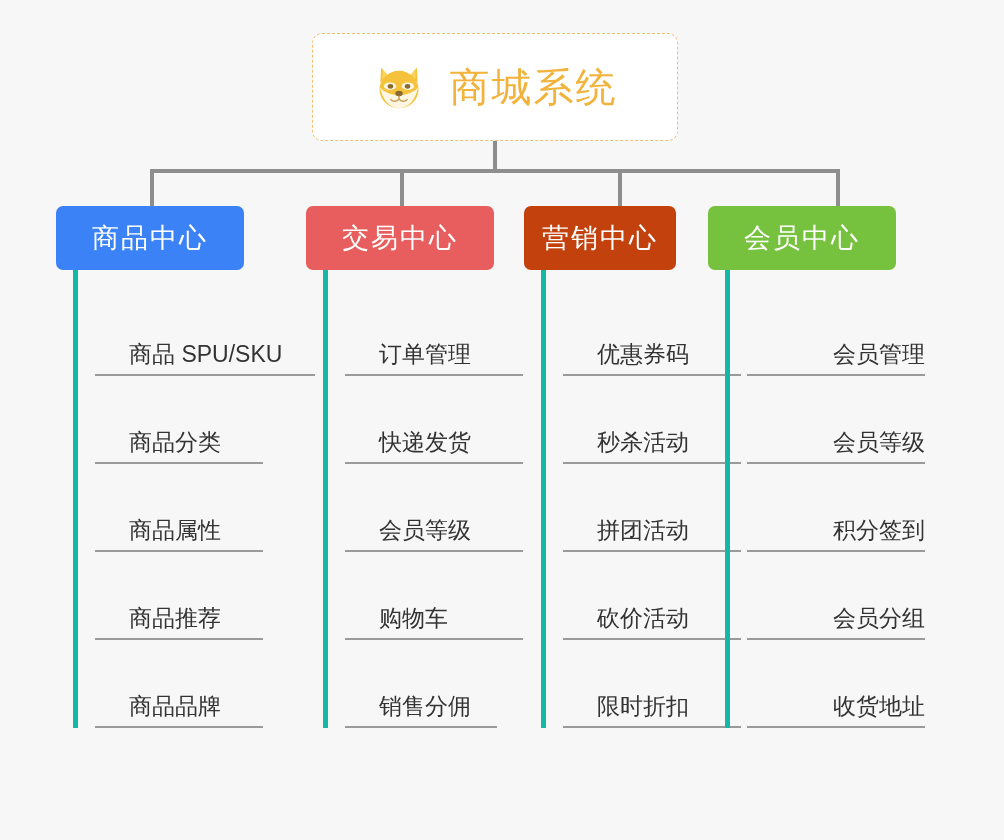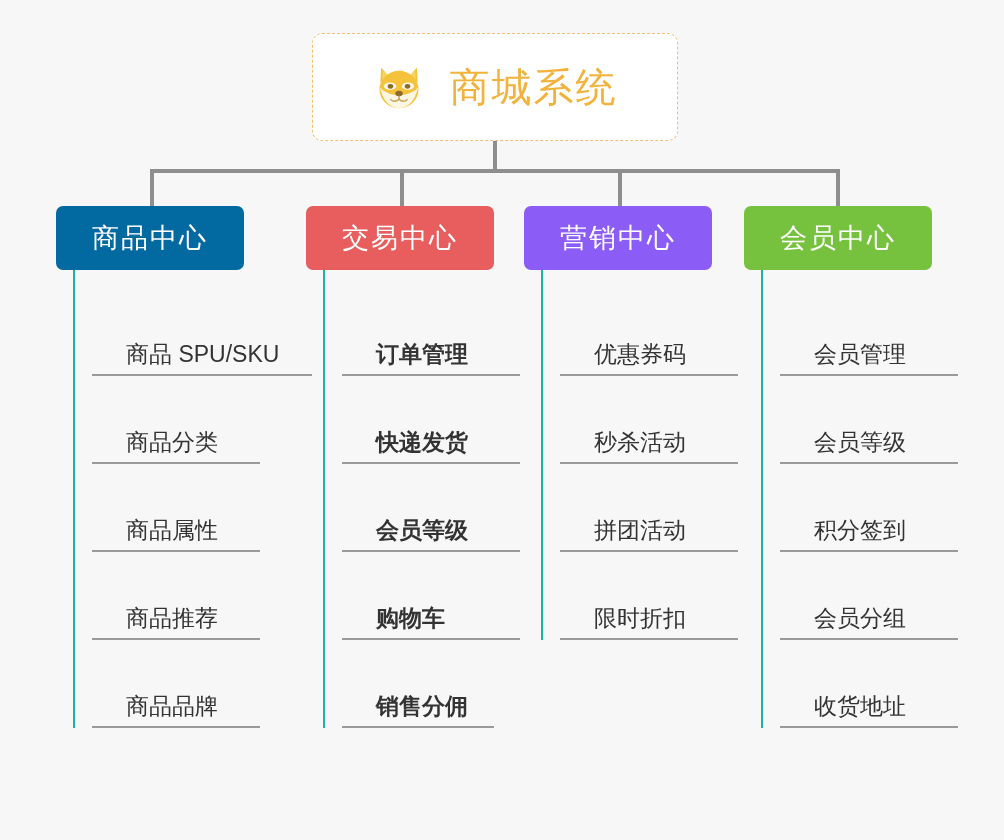--- a/index.html
+++ b/index.html
@@ -71,45 +71,45 @@
   .stub-4 { left: 836px; }
 
   
   .column {
     position: absolute;
     top: 206px;
   }
   .col-1 { left: 56px; width: 248px; }
   .col-2 { left: 306px; width: 230px; }
   .col-3 { left: 524px; width: 228px; }
-  .col-4 { left: 744px; width: 228px; }
+  .col-4 { left: 708px; width: 228px; }
 
   .cat-box {
     height: 64px;
     border-radius: 7px;
     display: flex;
     align-items: center;
     justify-content: center;
     color: #ffffff;
     font-size: 27px;
     letter-spacing: 2px;
     box-sizing: border-box;
   }
-  .cat-1 { width: 188px; background: #0369a1; }
+  .cat-1 { width: 188px; background: #3b82f6; }
   .cat-2 { width: 188px; background: #e85d5d; text-align: right; }
-  .cat-3 { width: 188px; background: #8b5cf6; }
+  .cat-3 { width: 152px; background: #c2410c; }
   .cat-4 { width: 188px; background: #76c13d; }
 
   
   .items {
     position: relative;
     margin-top: 0;
     padding-top: 18px;
     padding-left: 17px;
-    border-left: 2px solid #14b8a6;
+    border-left: 5px solid #14b8a6;
     margin-left: 17px;
     box-sizing: border-box;
   }
 
   .leaf {
     height: 88px;
     display: flex;
     align-items: flex-end;
     padding-left: 34px;
     padding-bottom: 7px;
@@ -118,23 +118,23 @@
   }
   .leaf-label {
     font-size: 23px;
     color: #333333;
     line-height: 1.1;
     white-space: nowrap;
   }
 
   
   .col-1 .leaf { width: 220px; }
-  .col-2 .leaf { width: 178px; font-weight: bold; }
+  .col-2 .leaf { width: 178px; }
   .col-3 .leaf { width: 178px; }
-  .col-4 .leaf { width: 178px; }
+  .col-4 .leaf { width: 178px; justify-content: flex-end; }
 
   .col-1 .leaf:nth-child(1) { width: 220px; }
   .col-1 .leaf:nth-child(2),
   .col-1 .leaf:nth-child(3),
   .col-1 .leaf:nth-child(4),
   .col-1 .leaf:nth-child(5),
   .col-1 .leaf:nth-child(6) { width: 168px; }
 
   .col-3 .leaf:nth-child(6) { width: 148px; }
   .col-2 .leaf:nth-child(5) { width: 152px; text-align: right; }
@@ -225,20 +225,23 @@
       <div class="leaf">
           <span class="leaf-label">优惠券码</span>
         </div>
       <div class="leaf">
           <span class="leaf-label">秒杀活动</span>
         </div>
       <div class="leaf">
           <span class="leaf-label">拼团活动</span>
         </div>
       <div class="leaf">
+          <span class="leaf-label">砍价活动</span>
+        </div>
+      <div class="leaf">
           <span class="leaf-label">限时折扣</span>
         </div>
     </div>
   </div>
 
   <div class="column col-4">
     <div class="cat-box cat-4">
       <span>会员中心</span>
     </div>
     <div class="items">

